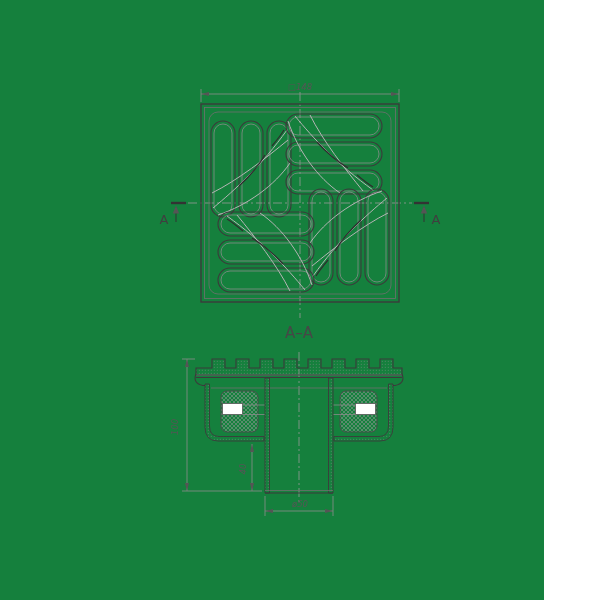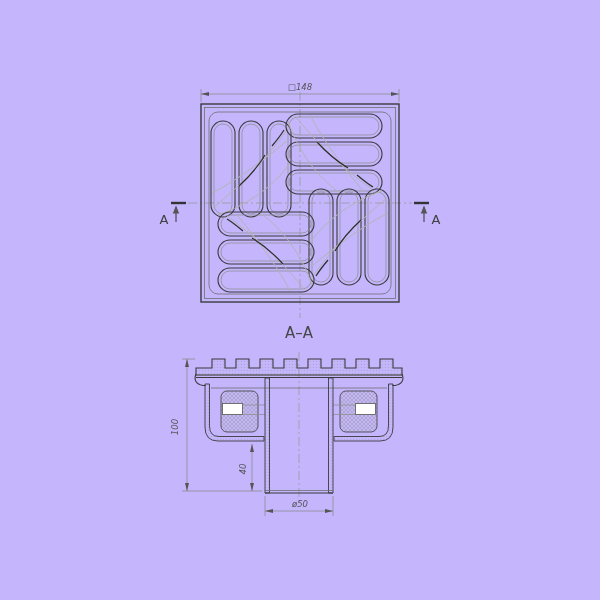--- a/index.html
+++ b/index.html
@@ -1,17 +1,17 @@
 <!DOCTYPE html>
 <html><head>
 <meta charset="utf-8">
 <style>
   html,body{margin:0;padding:0;background:#ffffff;width:600px;height:600px;overflow:hidden;}
   body{font-family:"DejaVu Sans",sans-serif;}
-  #stage{position:relative;width:600px;height:600px;background:#c4b5fd;}
+  #stage{position:relative;width:544px;height:600px;background:#15803d;}
   svg{position:absolute;left:0;top:0;}
   .thick{stroke:#3b3b3b;stroke-width:1.4;fill:none;}
   .main{stroke:#3b3b3b;stroke-width:1.1;fill:none;}
   .med{stroke:#6f6f6f;stroke-width:0.8;fill:none;}
   .thin{stroke:#8d8d8d;stroke-width:0.75;fill:none;}
   .swirl{stroke:#b4b4b4;stroke-width:1;fill:none;}
   .swirl-dark{stroke:#2e2e2e;stroke-width:1.2;fill:none;}
   .cl{stroke:#9a9a9a;stroke-width:0.8;fill:none;stroke-dasharray:9 3 2 3;}
   .dim{stroke:#8d8d8d;stroke-width:0.8;fill:none;}
   .arrow{fill:#555555;stroke:none;}

